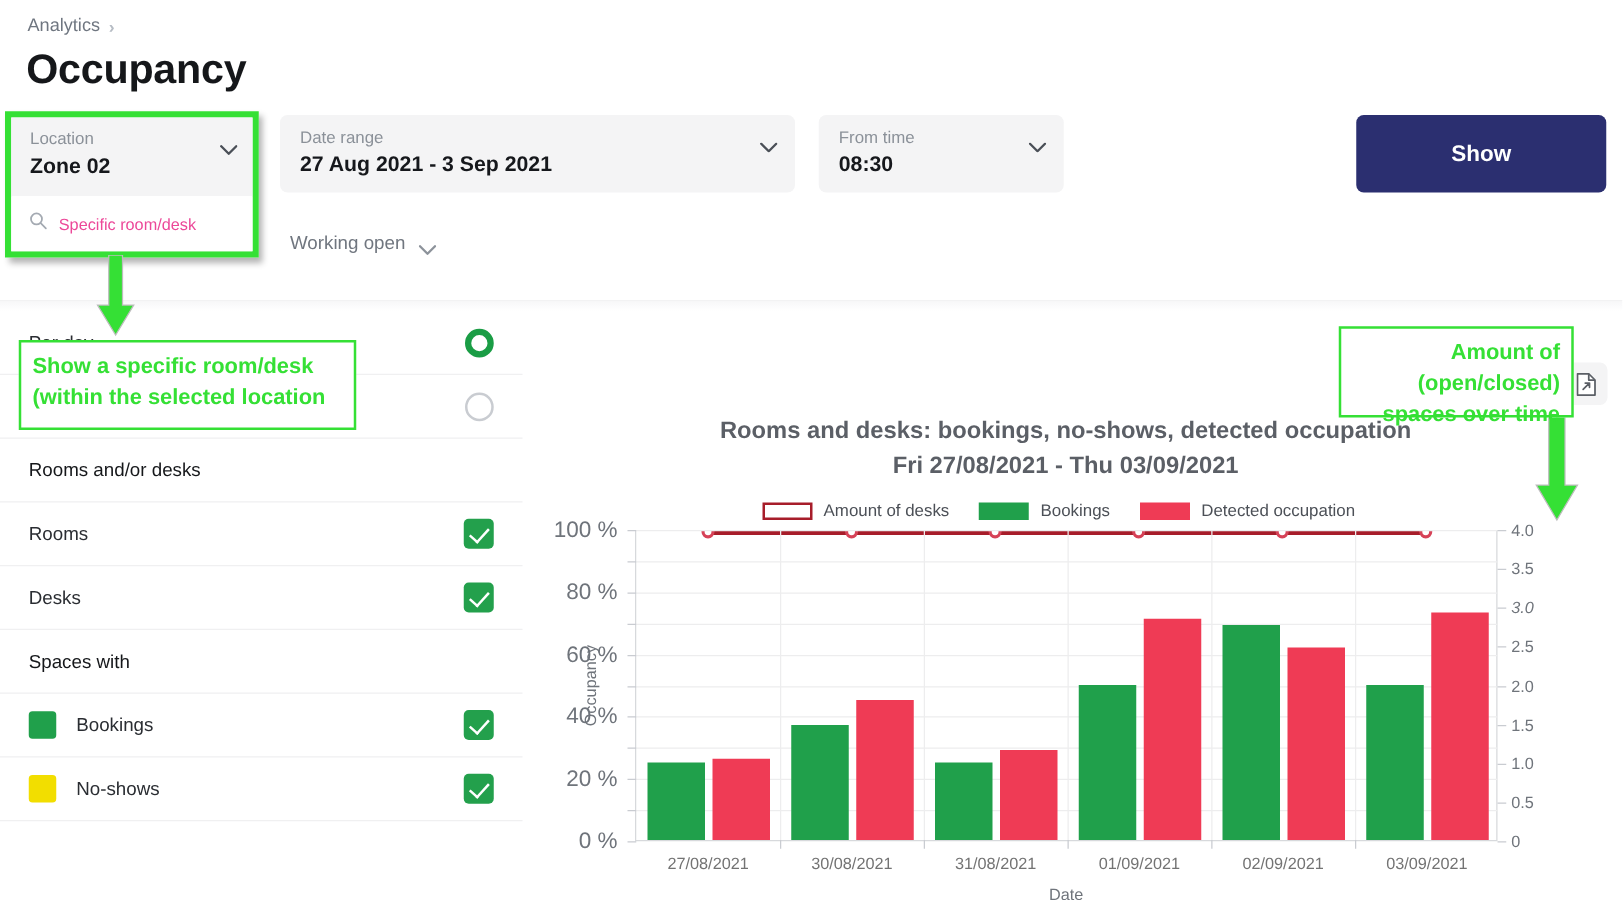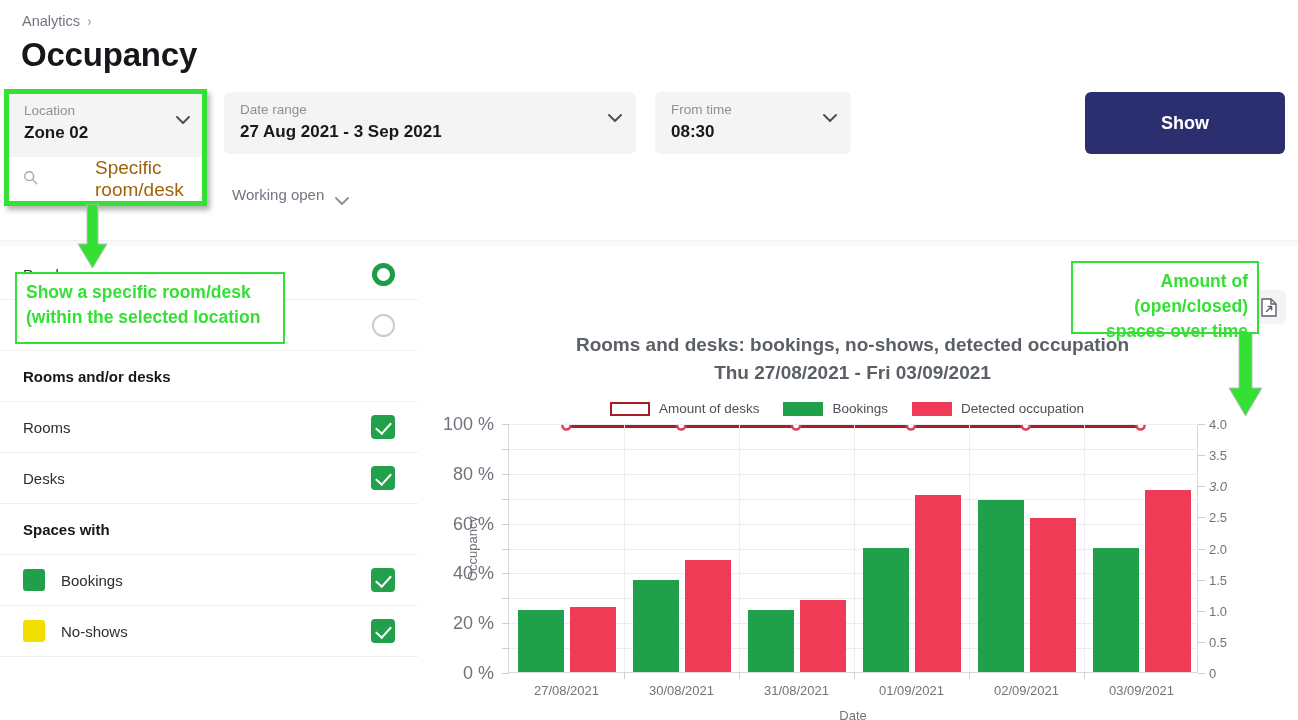--- a/index.html
+++ b/index.html
@@ -56,21 +56,21 @@
     position: absolute; left: 0; top: 0; right: 0; height: 63px;
     background: #f4f4f5; border-radius: 0;
     padding: 9px 14px 0 15px;
   }
   #location-field .fchev { right: 12px; top: 22px; }
   .loc-search {
     position: absolute; left: 0; bottom: 0; right: 0; height: 44px;
     display: flex; align-items: center; gap: 9px;
     padding: 0 12px 0 14px; background: #ffffff;
   }
-  .loc-search .ph { font-size: 19px; color: #a16207; margin-left: 48px; }
+  .loc-search .ph { font-size: 13px; color: #ec4899; }
 
   #date-field   { left: 224px; top: 6px;  width: 412px; }
   #from-field   { left: 655px; top: 6px;  width: 196px; }
   #till-field   { left: 871px; top: 6px;  width: 196px; }
 
   #show-button {
     position: absolute; left: 1085px; top: 6px; width: 200px; height: 62px;
     background: #2b2f70; border-radius: 6px; border: none;
     color: #ffffff; font-size: 18px; font-weight: 700;
     font-family: "Liberation Sans", sans-serif; cursor: pointer;
@@ -91,21 +91,21 @@
 
   
   #options-panel { position: absolute; left: 0; top: 249px; width: 418px; }
   .opt-row {
     position: relative; height: 51px;
     display: flex; align-items: center; justify-content: space-between;
     padding: 0 23px 0 23px;
     border-bottom: 1px solid #f0f0f1;
     font-size: 15px; color: #2a2d32;
   }
-  .opt-row.heading { font-weight: 700; font-size: 15px; color: #15171a; border-bottom: 1px solid #f0f0f1; }
+  .opt-row.heading { font-weight: 400; font-size: 15px; color: #15171a; border-bottom: 1px solid #f0f0f1; }
   .opt-left { display: flex; align-items: center; gap: 16px; }
   .swatch { width: 22px; height: 22px; border-radius: 3px; display: inline-block; }
 
   .radio {
     width: 23px; height: 23px; border-radius: 50%;
     border: 2px solid #c9ccd1; background: #fff;
   }
   .radio.on { border: 5px solid #1a9d45; }
 
   .checkbox {
@@ -323,21 +323,21 @@
     <div id="export-icon">
       <svg width="17" height="19" viewBox="0 0 17 19">
         <path d="M1 1 h9 l5 5 v12 h-14 z" fill="#fff" stroke="#5b5f66" stroke-width="1.4" stroke-linejoin="round"></path>
         <path d="M10 1 v5 h5" fill="none" stroke="#5b5f66" stroke-width="1.4" stroke-linejoin="round"></path>
         <path d="M5.5 13.5 l5 -5 M7.2 8.4 h3.4 v3.4" fill="none" stroke="#5b5f66" stroke-width="1.4" stroke-linecap="round" stroke-linejoin="round"></path>
       </svg>
     </div>
 
     <div id="chart-title">
       <div>Rooms and desks: bookings, no-shows, detected occupation</div>
-      <div>Thu 27/08/2021 - Fri 03/09/2021</div>
+      <div>Fri 27/08/2021 - Thu 03/09/2021</div>
     </div>
 
     <div id="legend">
         <div class="li">
           <span class="key outline"></span>
           <span>Amount of desks</span>
         </div>
         <div class="li">
           <span class="key" style="background: rgb(32, 160, 75);"></span>
           <span>Bookings</span>

